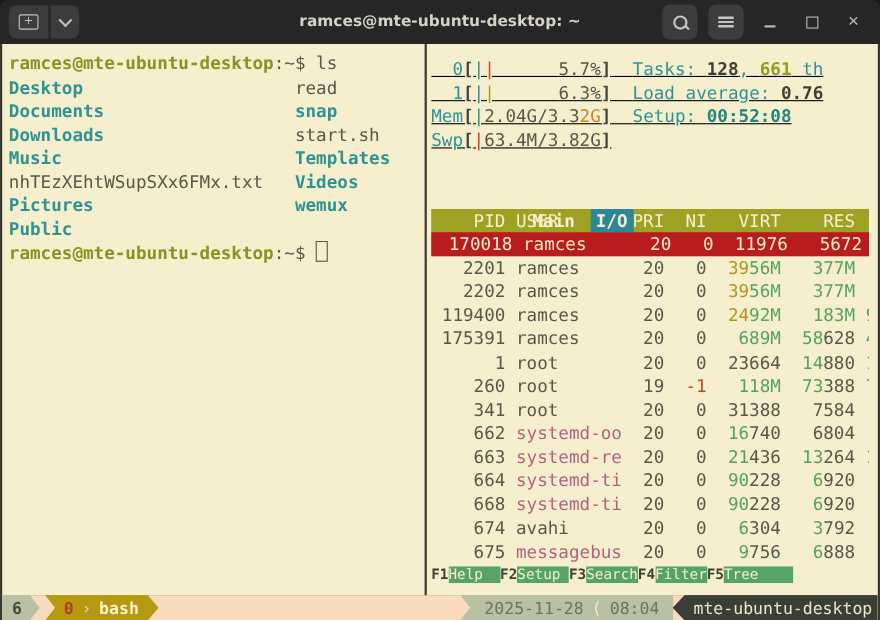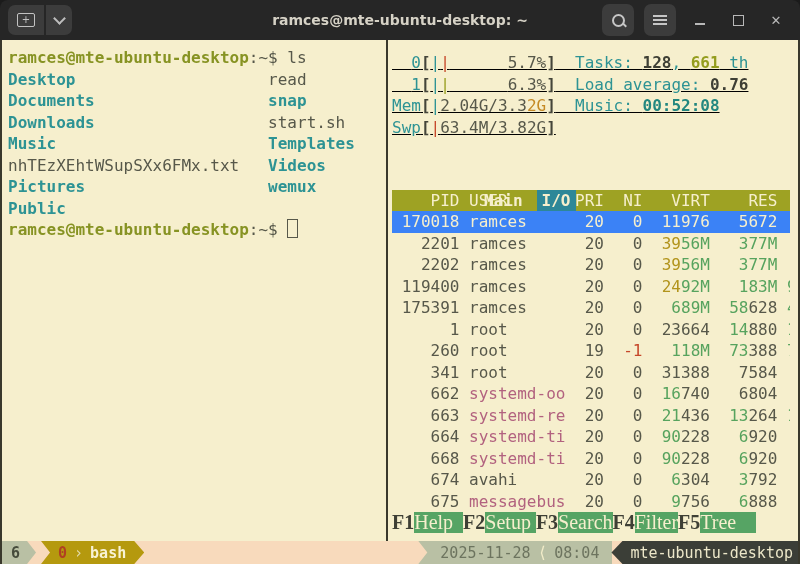--- a/index.html
+++ b/index.html
@@ -50,24 +50,24 @@
   .bar-y{color:#9aa021;}
   .cursor{display:inline-block;width:9px;height:17px;border:1.5px solid #57584a;margin-bottom:-3px;background:transparent;}
 
   .meters{margin-top:12px;text-decoration:underline;}
   .tabsrow{margin-top:30px;font-size:16px;line-height:21.5px;height:21.5px;white-space:pre;}
   .tab{display:inline-block;font-weight:bold;color:#f6efcd;padding:0 5px;cursor:pointer;}
   .tab-main{background:#9ea223;margin-left:10px;}
   .tab-io{background:#2d8798;margin-left:9px;}
   .hdr{background:#9ea223;}
   .hdr span{color:#f6efcd;}
-  .sel{background:#3b82f6;}
+  .sel{background:#b91c1c;text-align:center;}
   .sel span{color:#f6efcd;}
 
-  .fkeys{white-space:pre;font-size:20px;line-height:21.5px;height:21.5px;overflow:hidden;font-family:Liberation Serif, serif;}
+  .fkeys{white-space:pre;font-size:13px;line-height:21.5px;height:21.5px;overflow:hidden;}
   .fk{color:#3e3f35;font-weight:bold;cursor:pointer;}
   .fbtn{background:#56a464;color:#f6efcd;cursor:pointer;}
 
   
   .statusbar{height:23px;background:#f8dabc;display:flex;align-items:stretch;font-size:15px;
              border-left:2px solid #39382c;border-right:2px solid #39382c;box-sizing:border-box;}
   .seg{display:flex;align-items:center;}
   .seg-session{background:#b9c0a4;color:#474c3c;padding:0 16px 0 9px;font-weight:bold;
                clip-path:polygon(0 0,calc(100% - 9px) 0,100% 50%,calc(100% - 9px) 100%,0 100%);}
   .seg-window{background:#b5990e;margin-left:5px;padding:0 18px 0 17px;gap:7px;
@@ -128,21 +128,21 @@
         <div class="tline"><span class="g">nhTEzXEhtWSupSXx6FMx.txt</span><span>   </span><span class="tb">Videos</span></div>
         <div class="tline"><span class="tb">Pictures</span><span>                   </span><span class="tb">wemux</span></div>
         <div class="tline"><span class="tb">Public</span></div>
         <div class="tline"><span class="ob">ramces@mte-ubuntu-desktop</span><span class="g">:~$ </span><span class="cursor"></span></div>
       </div>
     <div class="divider"></div>
     <div class="pane-right">
       <div class="meters">
           <div class="tline"><span>  </span><span class="t">0</span><span class="bd">[</span><span class="bar-t">|</span><span class="bar-r">|</span><span>      </span><span class="g">5.7%</span><span class="bd">]</span><span>  </span><span class="t">Tasks: </span><span class="bg">128</span><span class="t">, </span><span class="on">661</span><span class="t"> th</span></div>
           <div class="tline"><span>  </span><span class="t">1</span><span class="bd">[</span><span class="bar-t">|</span><span class="bar-y">|</span><span>      </span><span class="g">6.3%</span><span class="bd">]</span><span>  </span><span class="t">Load average: </span><span class="bg">0.76</span></div>
-          <div class="tline"><span class="t">Mem</span><span class="bd">[</span><span class="bar-t">|</span><span class="g">2.04G/3.3</span><span class="or">2G</span><span class="bd">]</span><span>  </span><span class="t">Music: </span><span class="tbb">00:52:08</span></div>
+          <div class="tline"><span class="t">Mem</span><span class="bd">[</span><span class="bar-t">|</span><span class="g">2.04G/3.3</span><span class="or">2G</span><span class="bd">]</span><span>  </span><span class="t">Setup: </span><span class="tbb">00:52:08</span></div>
           <div class="tline"><span class="t">Swp</span><span class="bd">[</span><span class="bar-r">|</span><span class="g">63.4M/3.82G</span><span class="bd">]</span></div>
         </div>
       <div class="tabsrow">
         <span class="tab tab-main">Main</span><span class="tab tab-io">I/O</span>
       </div>
       <div>
           <div class="tline hdr"><span>    PID USER       PRI  NI   VIRT    RES</span></div>
           <div class="tline sel"><span> 170018 ramces      20   0  11976   5672</span></div>
           <div class="tline"><span class="g">   2201 ramces      20   0  </span><span class="ye">39</span><span class="gr">56M</span><span>   </span><span class="gr">377M</span></div>
           <div class="tline"><span class="g">   2202 ramces      20   0  </span><span class="ye">39</span><span class="gr">56M</span><span>   </span><span class="gr">377M</span></div>

